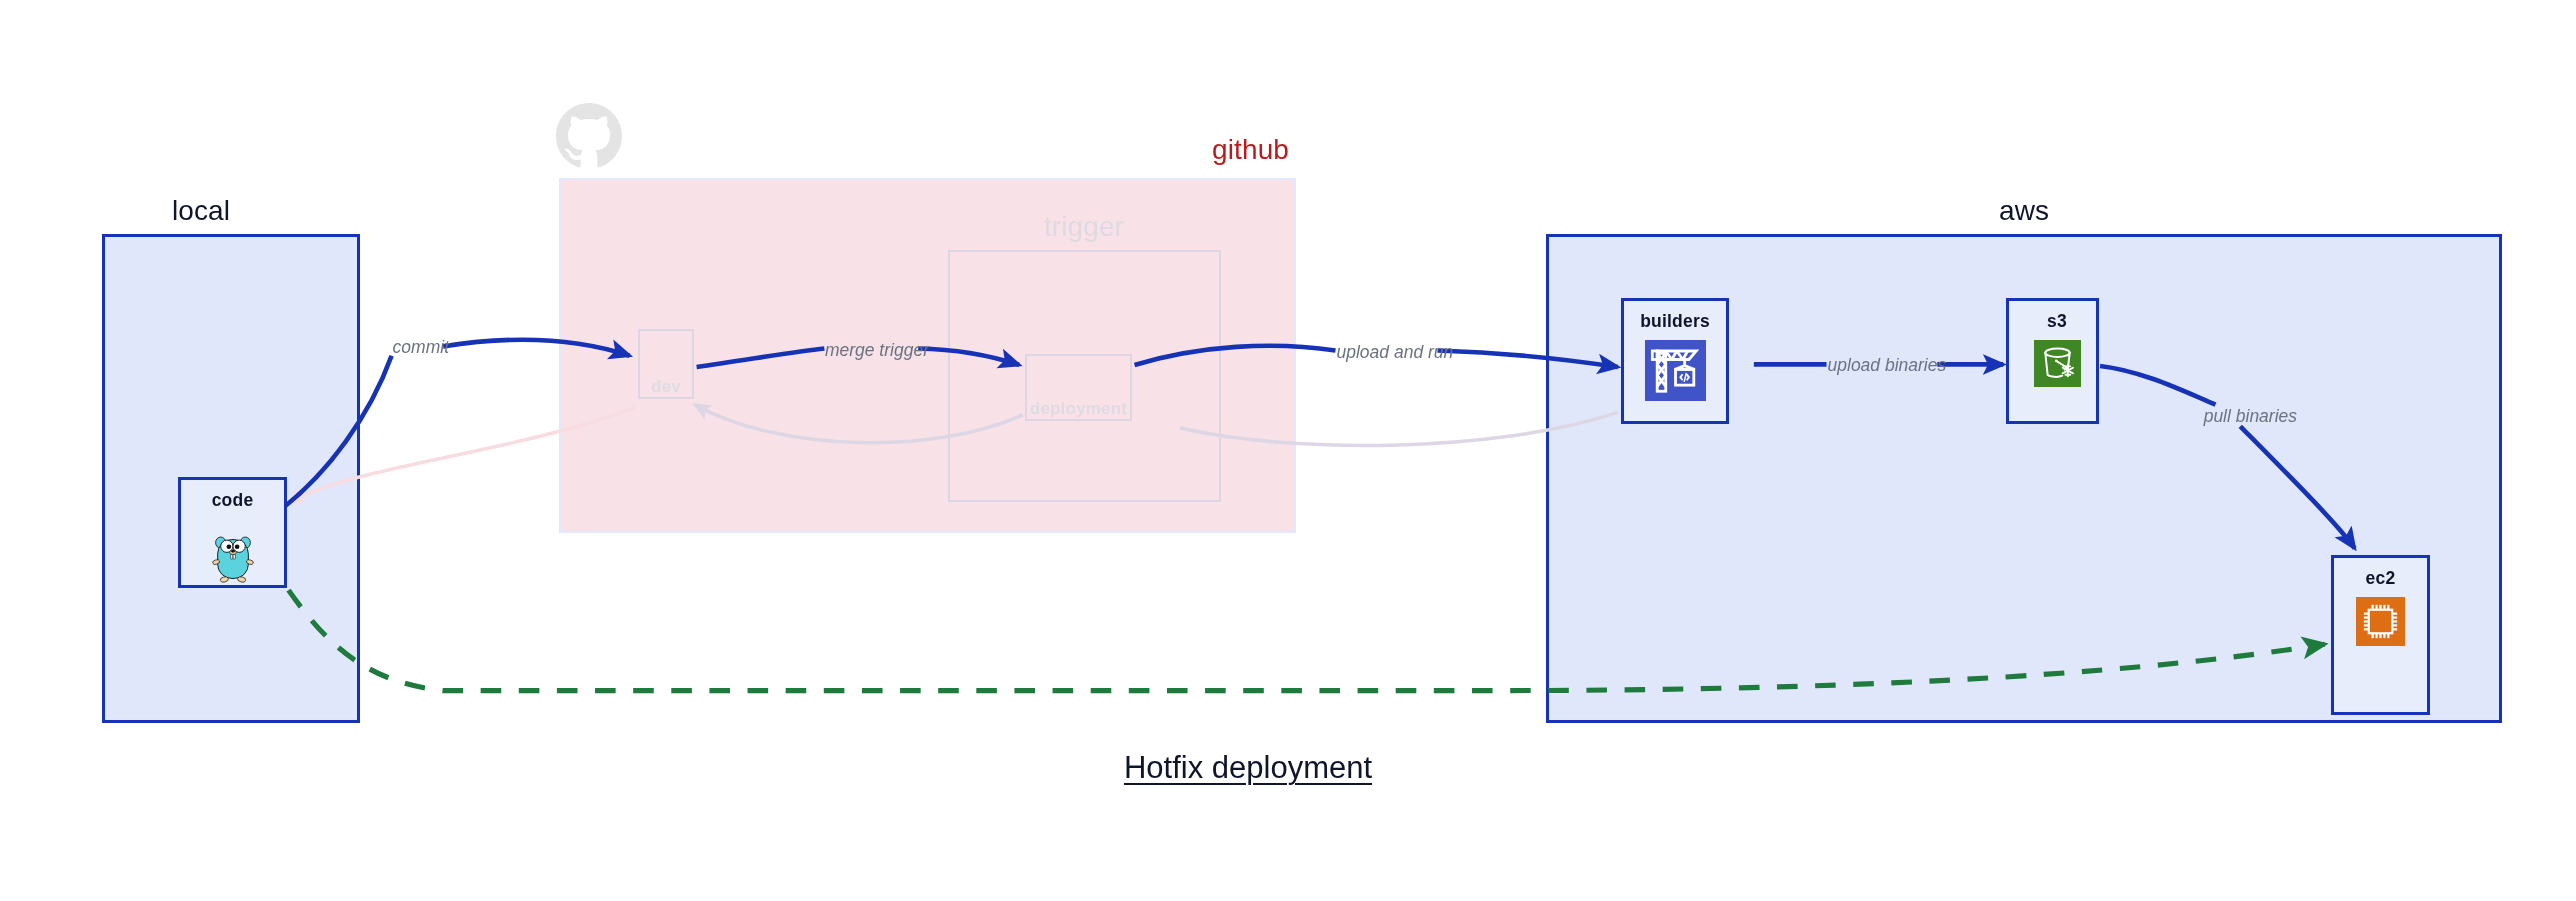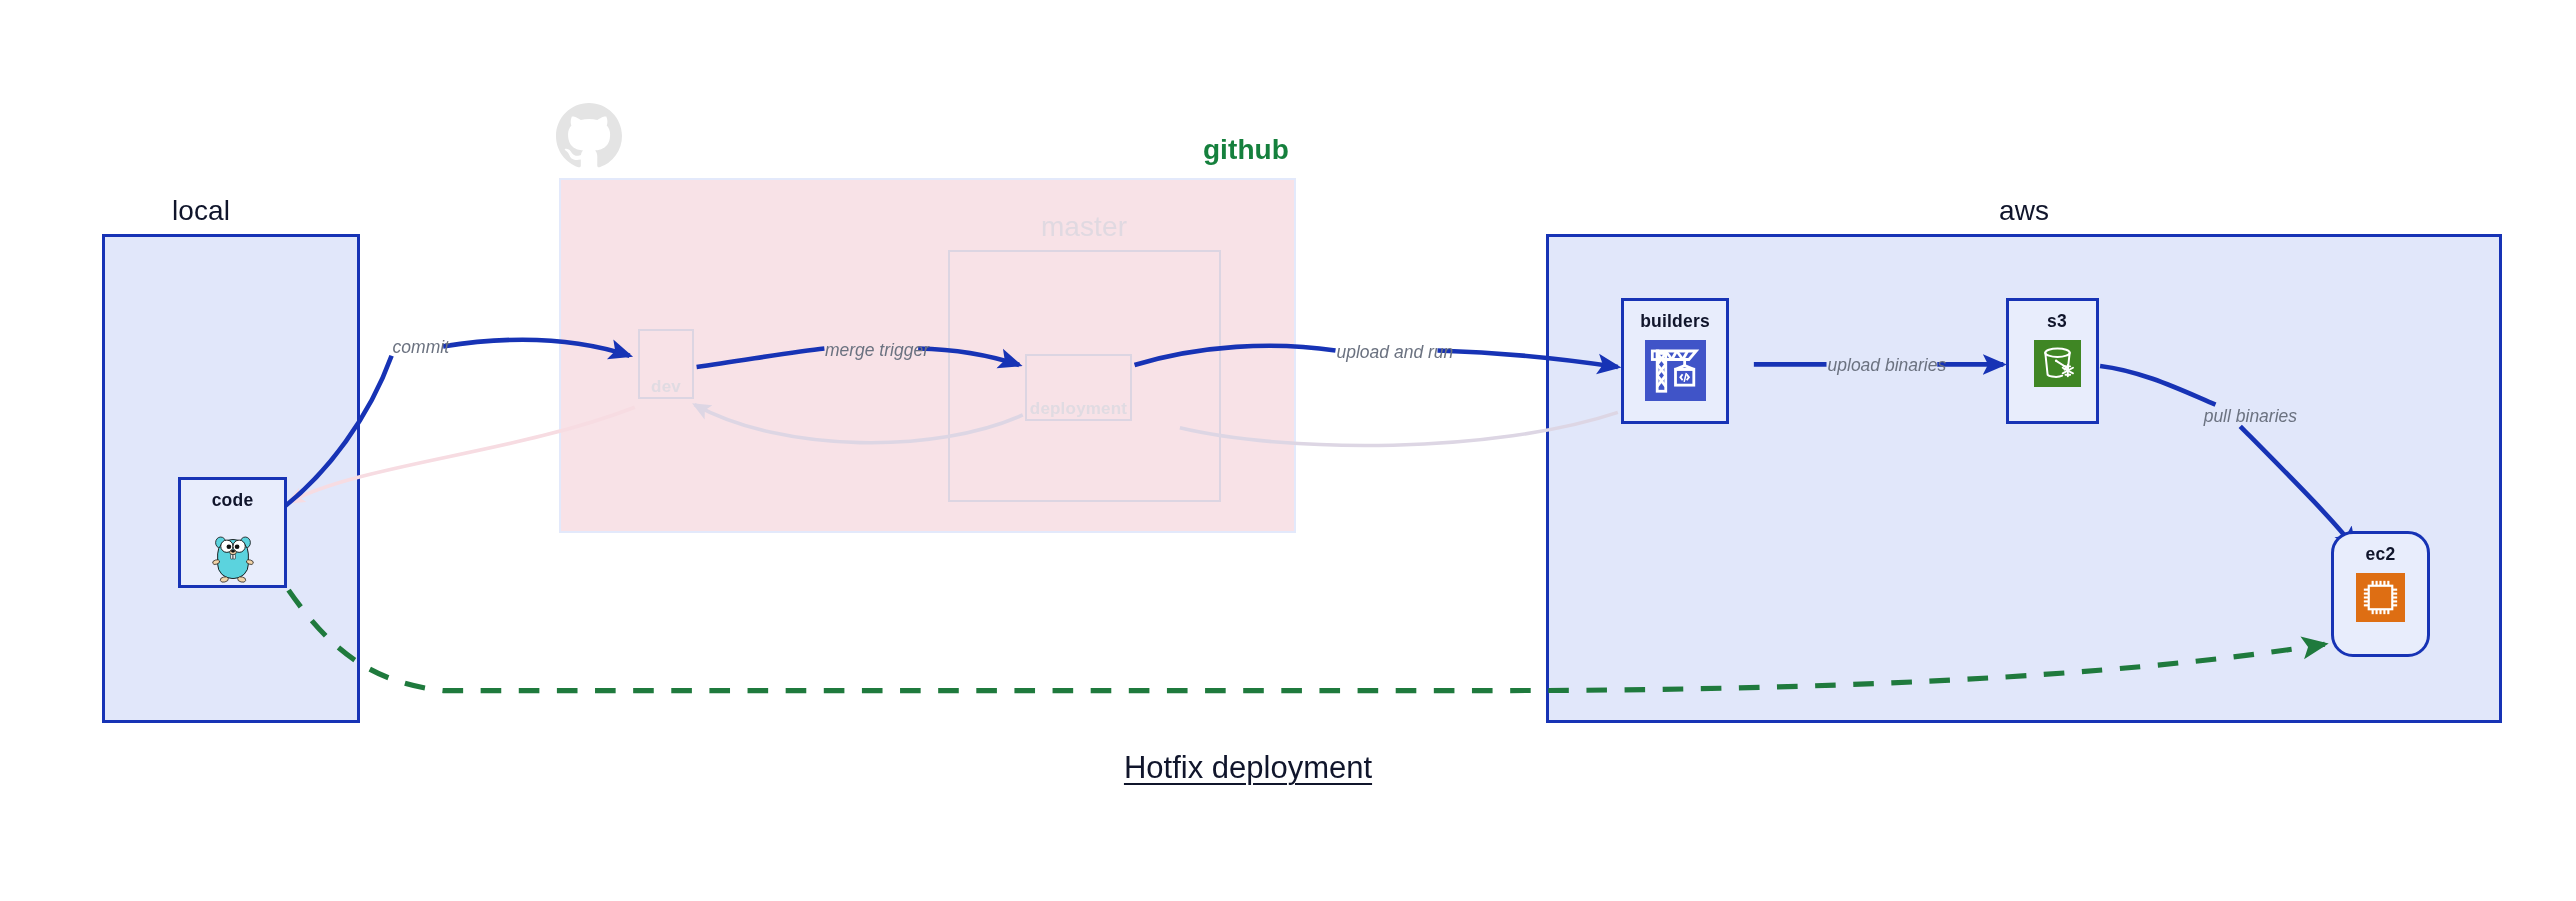--- a/index.html
+++ b/index.html
@@ -31,22 +31,21 @@
 
   
   .group-label{
     position:absolute;font-size:28px;color:#10152B;
     letter-spacing:0.1px;white-space:nowrap;
   }
   .lbl-local{left:201px;top:195px;transform:translateX(-50%);}
   .lbl-aws{left:2024px;top:195px;transform:translateX(-50%);}
   .lbl-github{
     left:1289px;top:134px;transform:translateX(-100%);
-    color:#15803d;
-    font-weight:bold;
+    color:#b91c1c;
   }
   .lbl-master{
     left:1084px;top:211px;transform:translateX(-50%);
     color:#E0D9E1;
   }
 
   
   .gh-logo{position:absolute;left:556px;top:103px;width:66px;height:66px;opacity:1;}
 
   
@@ -57,21 +56,21 @@
   }
   .node-title{
     font-size:17.5px;font-weight:bold;color:#10152B;
     margin-top:10.3px;letter-spacing:0.2px;white-space:nowrap;
   }
   .node-icon{margin-top:8.2px;}
 
   .node-code{left:178px;top:477px;width:109px;height:111px;gap:12px;}
   .node-builders{left:1621px;top:298px;width:108px;height:126px;}
   .node-s3{left:2006px;top:298px;width:93px;height:126px;padding-left:9px;}
-  .node-ec2{left:2331px;top:531px;width:99px;height:126px;border-radius:22px;}
+  .node-ec2{left:2331px;top:555px;width:99px;height:160px;}
 
   
   .node-ghost{
     position:absolute;box-sizing:border-box;
     background:transparent;border:2.1px solid #DCD5E2;
     display:flex;align-items:flex-end;justify-content:center;
   }
   .node-ghost .ghost-title{
     font-size:17px;font-weight:bold;color:#E0DBE2;letter-spacing:0.2px;
   }
@@ -110,21 +109,21 @@
         2 .27 1.53-1.04 2.2-.82 2.2-.82.44 1.1.16 1.92.08 2.12.51.56.82 1.27.82 2.15 0 3.07-1.87 3.75-3.65
         3.95.29.25.54.73.54 1.48 0 1.07-.01 1.93-.01 2.2 0 .21.15.46.55.38A8.013 8.013 0 0 0 16 8c0-4.42-3.58-8-8-8z"></path>
     </svg>
   </div>
 
   <div class="group group-local"></div>
   <div class="group group-aws"></div>
 
   <div class="group-label lbl-local">local</div>
   <div class="group-label lbl-github">github</div>
-  <div class="group-label lbl-master">master</div>
+  <div class="group-label lbl-master">trigger</div>
   <div class="group-label lbl-aws">aws</div>
 
   <svg id="edges" viewBox="0 0 5054 1750">
     <defs>
       <marker id="arrow-blue" viewBox="0 0 10 10" refX="8.5" refY="5" markerWidth="5.2" markerHeight="5.2" orient="auto-start-reverse">
         <path d="M 0 0.7 L 10 5 L 0 9.3 L 2.2 5 z" fill="#1733B5"></path>
       </marker>
       <marker id="arrow-green" viewBox="0 0 10 10" refX="8.5" refY="5" markerWidth="5.2" markerHeight="5.2" orient="auto-start-reverse">
         <path d="M 0 0.7 L 10 5 L 0 9.3 L 2.2 5 z" fill="#1F7A3D"></path>
       </marker>

